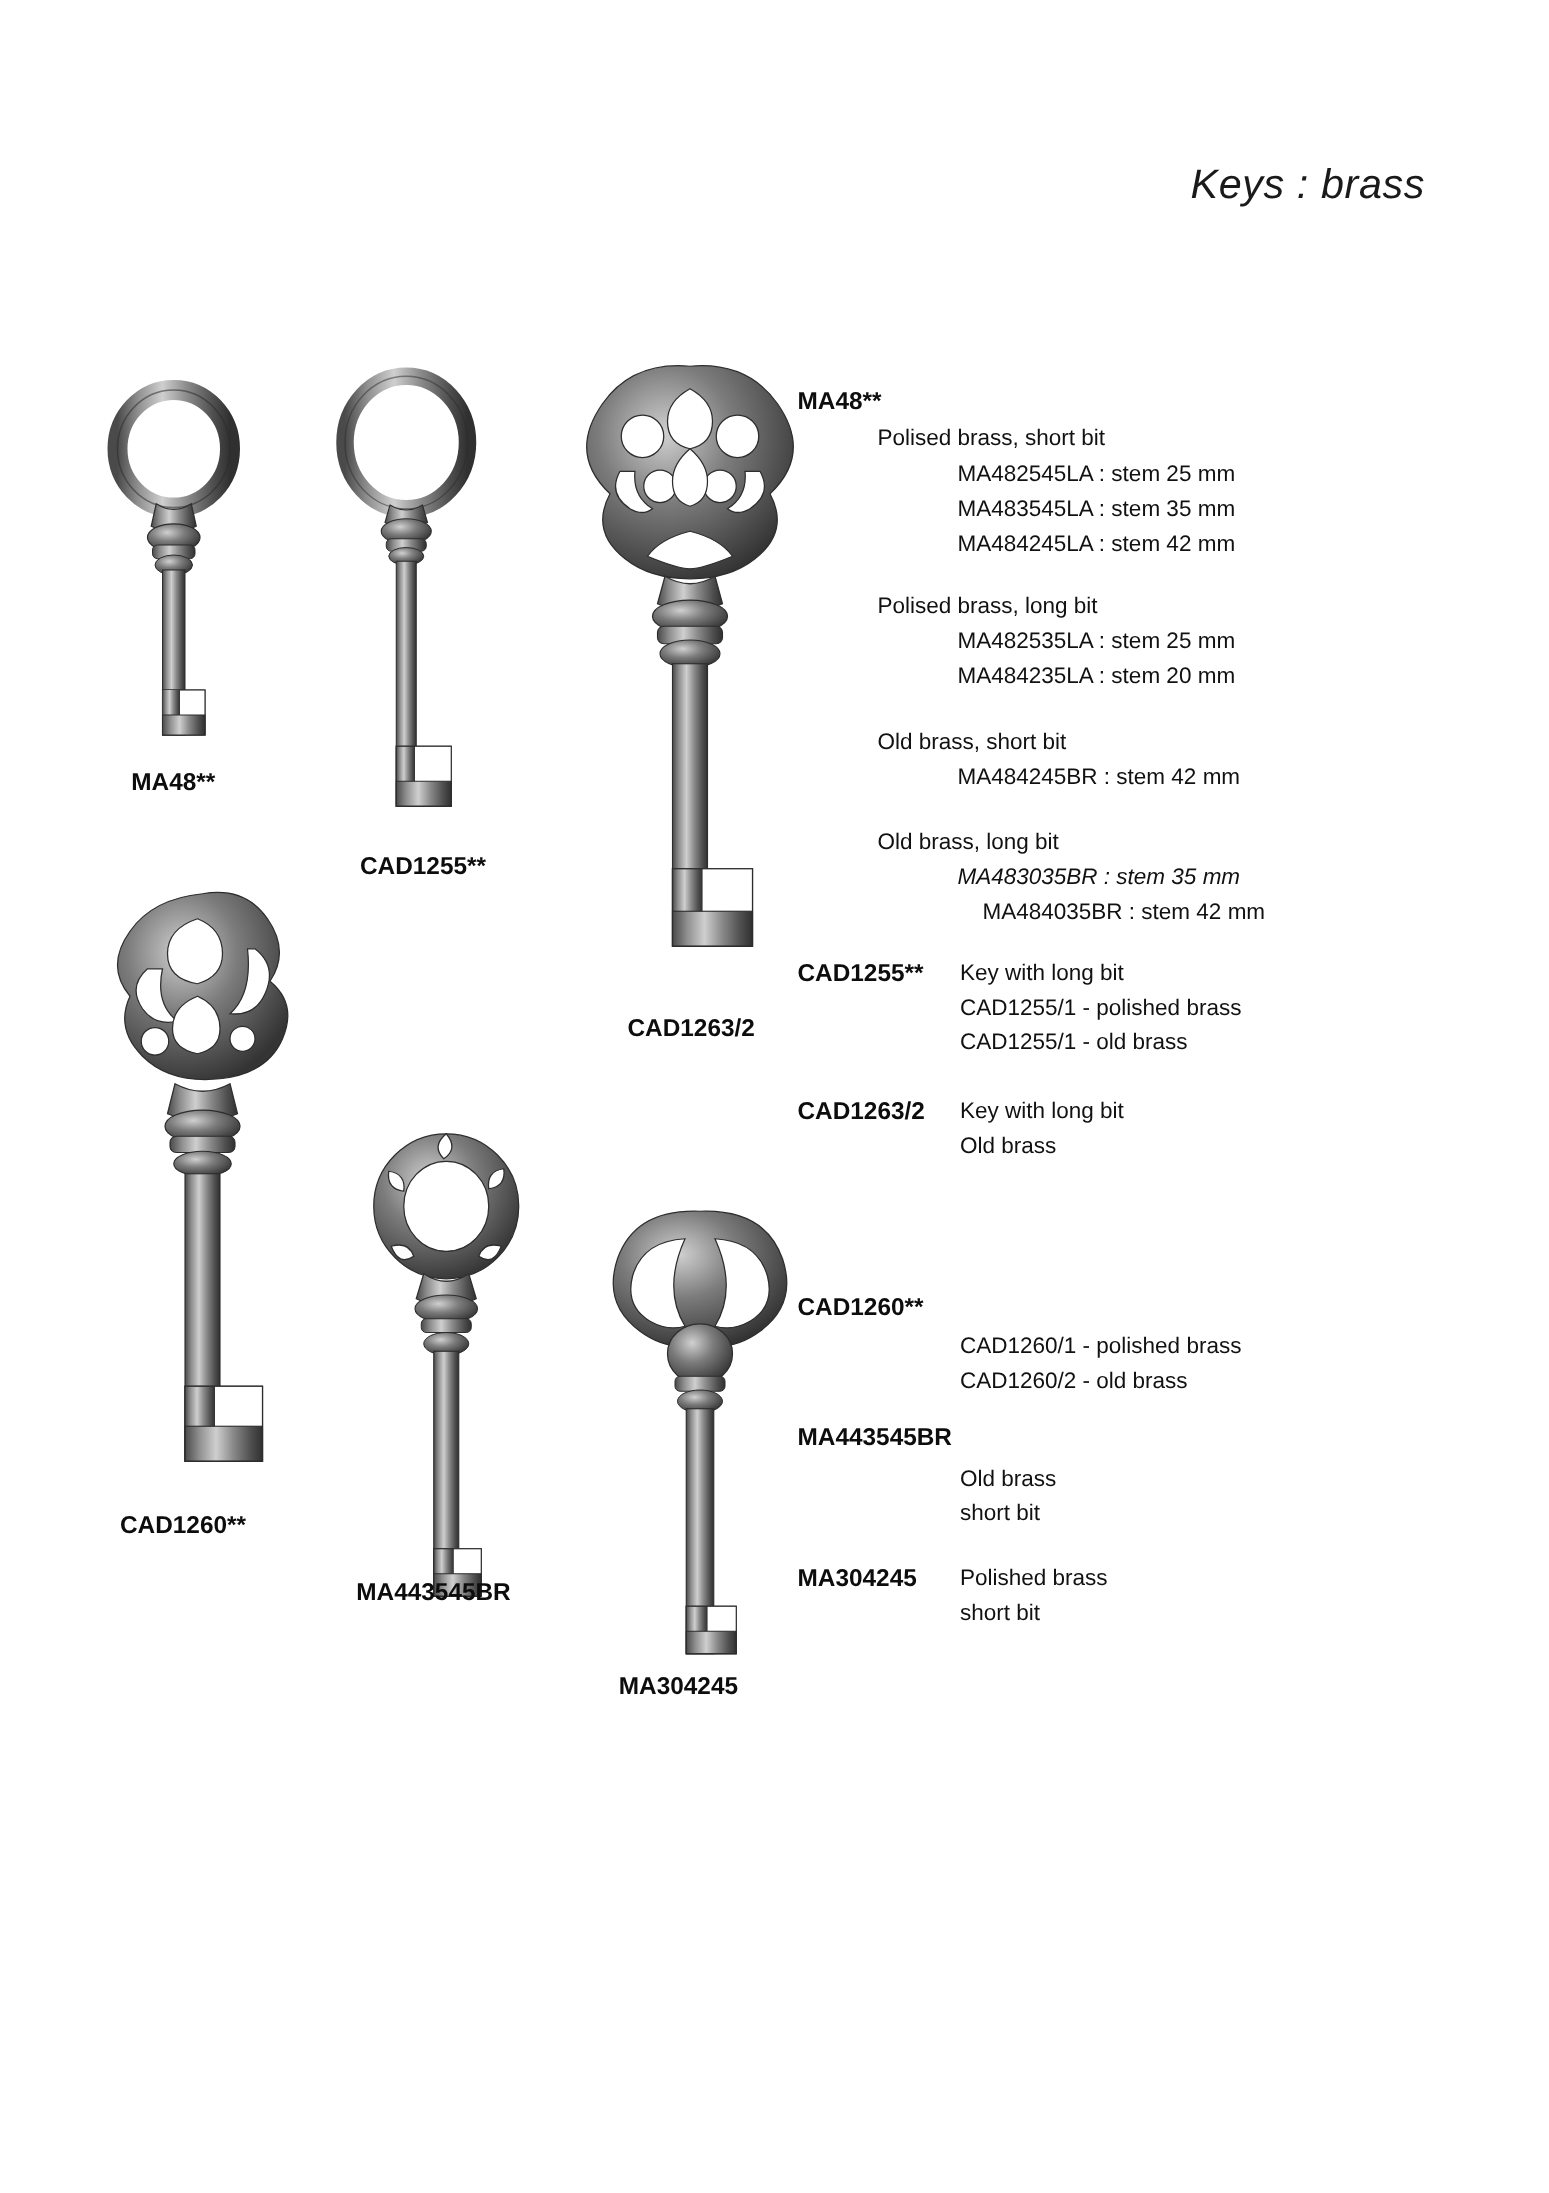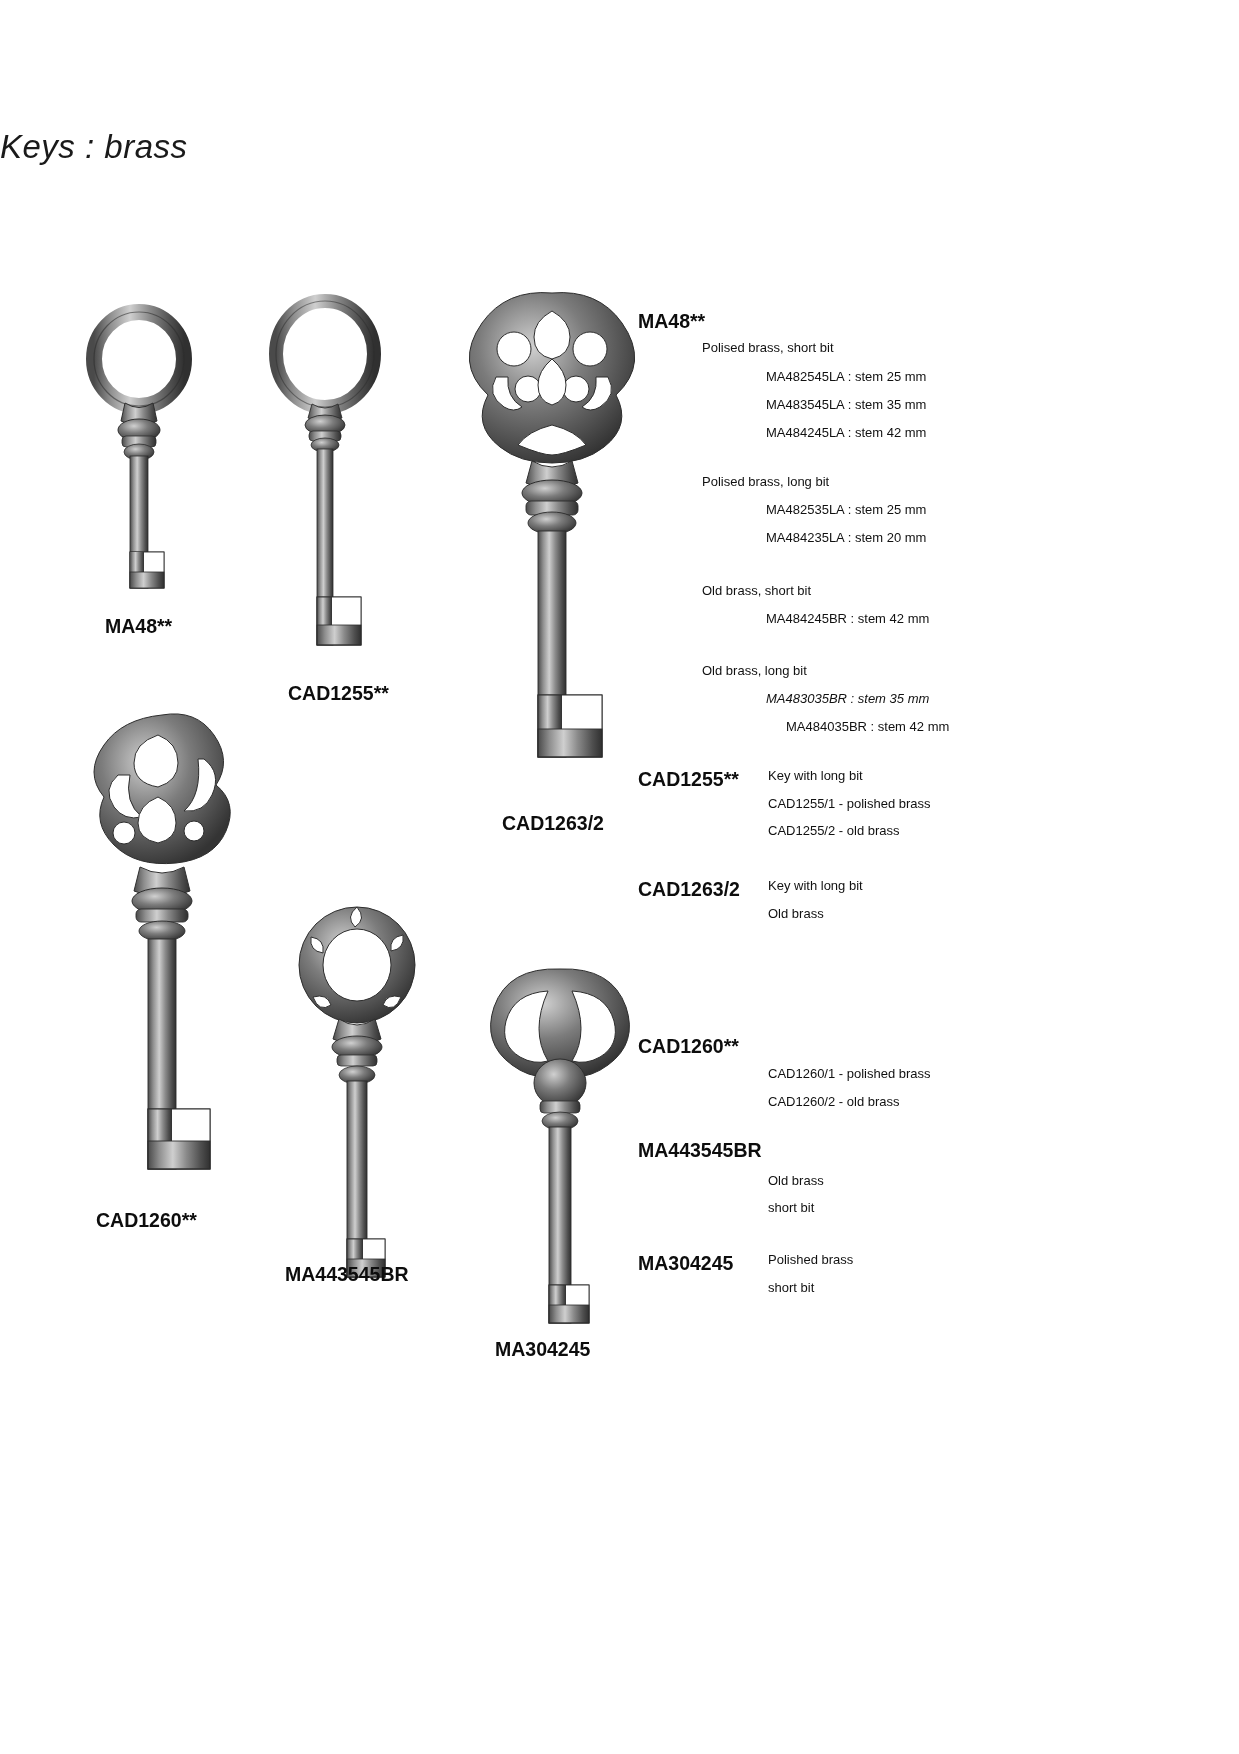--- a/index.html
+++ b/index.html
@@ -17,21 +17,21 @@
   }
   .page {
     position: absolute;
     inset: 0;
   }
   .title {
     position: absolute;
     top: 128px;
     left: 0;
     width: 1140px;
-    text-align: left;
+    text-align: right;
     font-style: italic;
     font-size: 33px;
     color: #1a1a1a;
     letter-spacing: 0.5px;
   }
   .caption {
     position: absolute;
     font-weight: bold;
     font-size: 19.5px;
     color: #0d0d0d;
@@ -39,21 +39,21 @@
   }
   .spec-head {
     position: absolute;
     font-weight: bold;
     font-size: 19.5px;
     color: #0d0d0d;
     white-space: nowrap;
   }
   .spec-line {
     position: absolute;
-    font-size: 13px;
+    font-size: 18px;
     color: #111111;
     white-space: nowrap;
   }
   
   .key {
     position: absolute;
   }
   .key svg {
     display: block;
   }
@@ -247,21 +247,21 @@
   <div class="spec-line" style="left:702px; top:583px;">Old brass, short bit</div>
   <div class="spec-line" style="left:766px; top:611px;">MA484245BR : stem 42 mm</div>
 
   <div class="spec-line" style="left:702px; top:663px;">Old brass, long bit</div>
   <div class="spec-line" style="left:766px; top:691px;font-style:italic;">MA483035BR : stem 35 mm</div>
   <div class="spec-line" style="left:766px; top:719px;margin-left:20px;">MA484035BR : stem 42 mm</div>
 
   <div class="spec-head" style="left:638px; top:768px;">CAD1255**</div>
   <div class="spec-line" style="left:768px; top:768px;">Key with long bit</div>
   <div class="spec-line" style="left:768px; top:796px;">CAD1255/1 - polished brass</div>
-  <div class="spec-line" style="left:768px; top:823px;">CAD1255/2 - old brass</div>
+  <div class="spec-line" style="left:768px; top:823px;">CAD1255/1 - old brass</div>
 
   <div class="spec-head" style="left:638px; top:878px;">CAD1263/2</div>
   <div class="spec-line" style="left:768px; top:878px;">Key with long bit</div>
   <div class="spec-line" style="left:768px; top:906px;">Old brass</div>
 
   <div class="spec-head" style="left:638px; top:1035px;">CAD1260**</div>
   <div class="spec-line" style="left:768px; top:1066px;">CAD1260/1 - polished brass</div>
   <div class="spec-line" style="left:768px; top:1094px;">CAD1260/2 - old brass</div>
 
   <div class="spec-head" style="left:638px; top:1139px;">MA443545BR</div>

